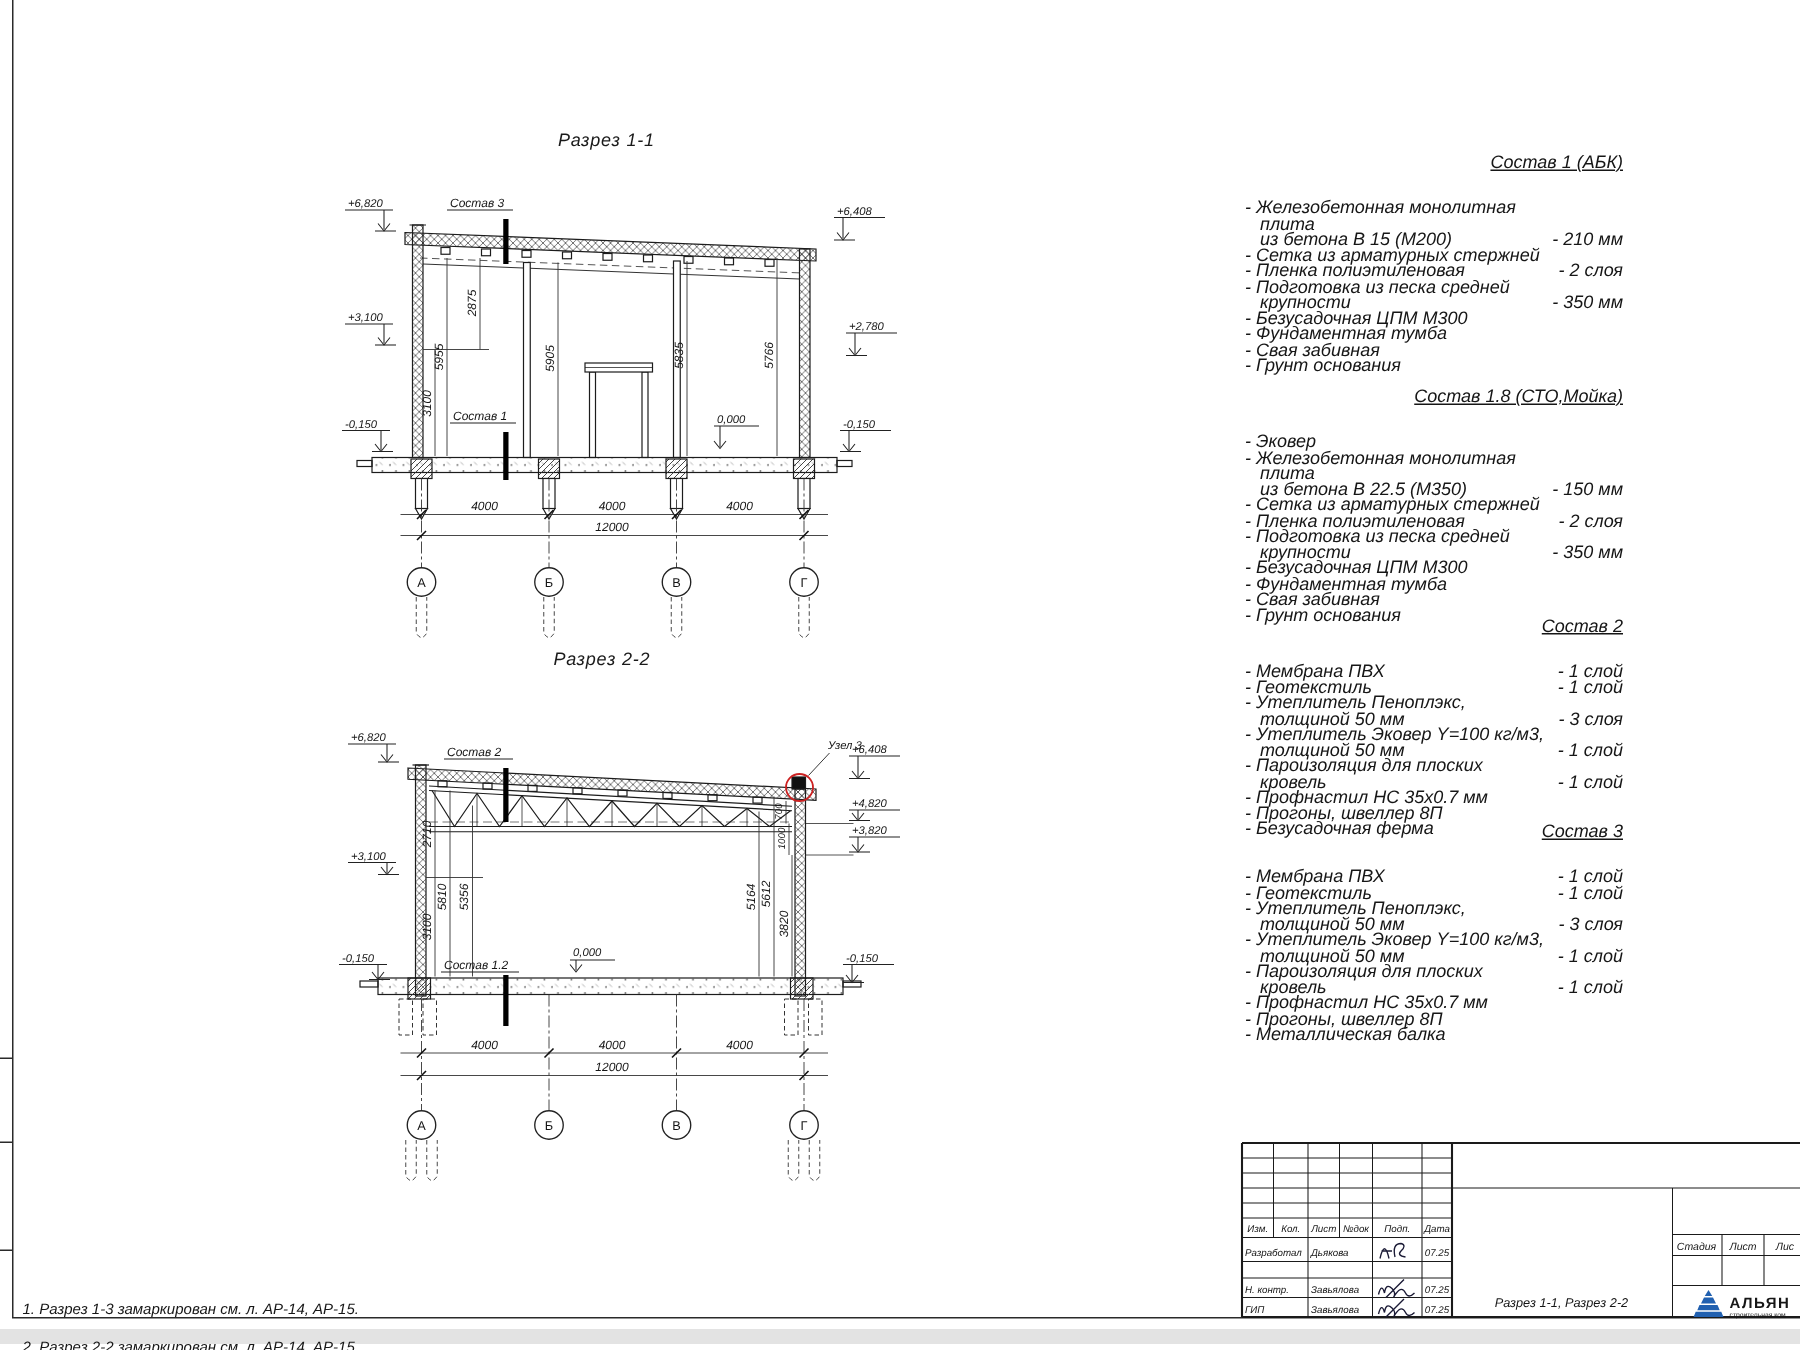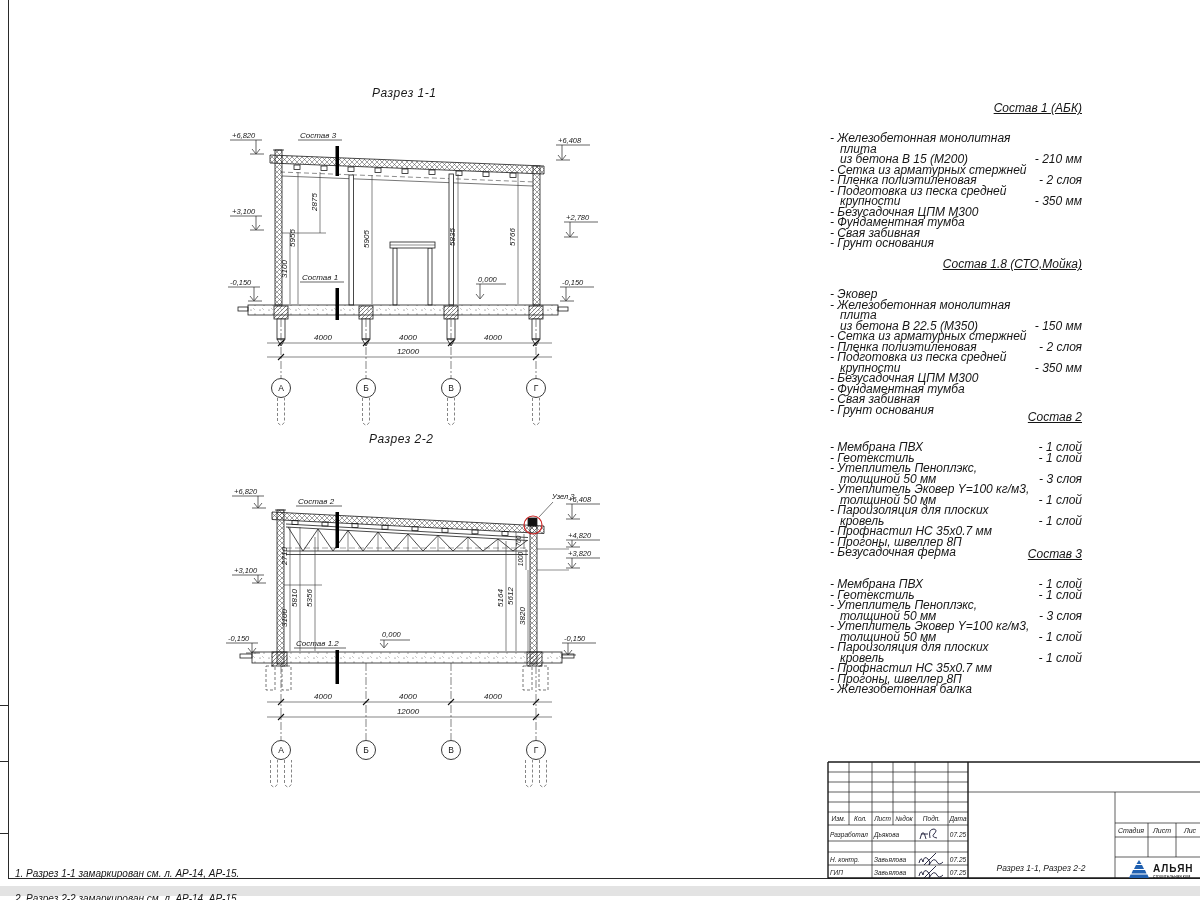--- a/index.html
+++ b/index.html
@@ -558,29 +558,29 @@
         <div class="txt">- Профнастил НС 35х0.7 мм</div>
         <div class="val"></div>
       </div>
 
       <div class="spec-item">
         <div class="txt">- Прогоны, швеллер 8П</div>
         <div class="val"></div>
       </div>
 
       <div class="spec-item">
-        <div class="txt">- Железобетонная балка</div>
+        <div class="txt">- Металлическая балка</div>
         <div class="val"></div>
       </div>
 
   </div>
 </div>
 
 <div class="abs notes">
-  <div>1. Разрез 1-1 замаркирован см. л. АР-14, АР-15.</div>
+  <div>1. Разрез 1-3 замаркирован см. л. АР-14, АР-15.</div>
   <div>2. Разрез 2-2 замаркирован см. л. АР-14, АР-15.</div>
 </div>
 
 <svg class="abs" style="left:826px;top:760px" width="374" height="120" viewBox="0 0 374 120">
   <g stroke="#1a1a1a" fill="none">
     <g stroke-width="1.4">
       <line x1="2" y1="2" x2="374" y2="2"></line>
         <line x1="2" y1="2" x2="2" y2="118"></line>
       <line x1="2" y1="118" x2="374" y2="118"></line>
         <line x1="142" y1="2" x2="142" y2="118"></line>

